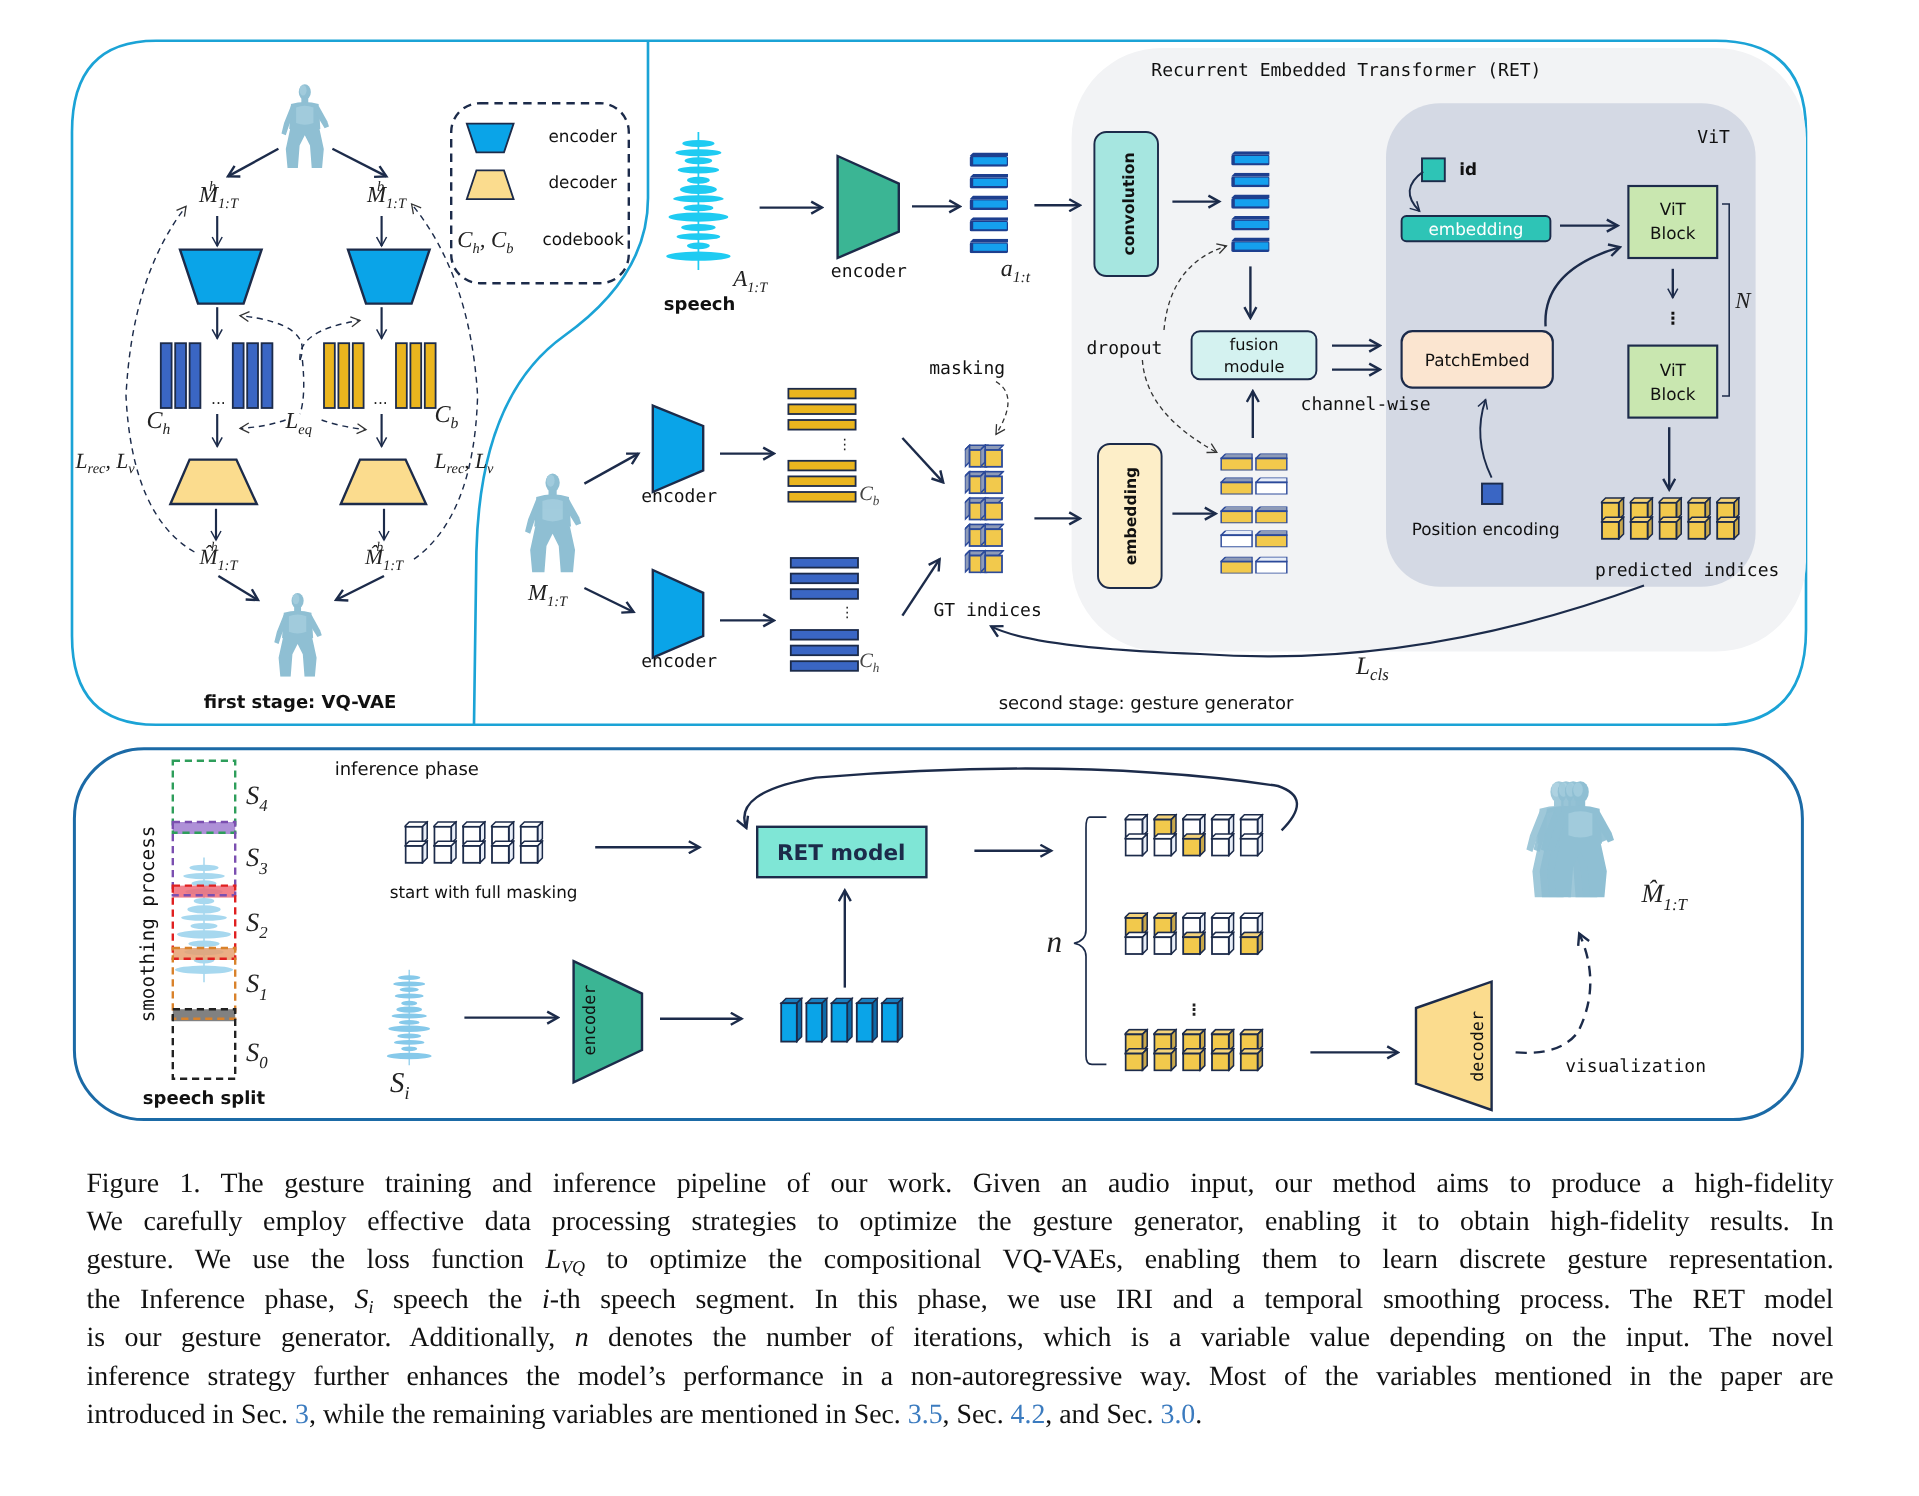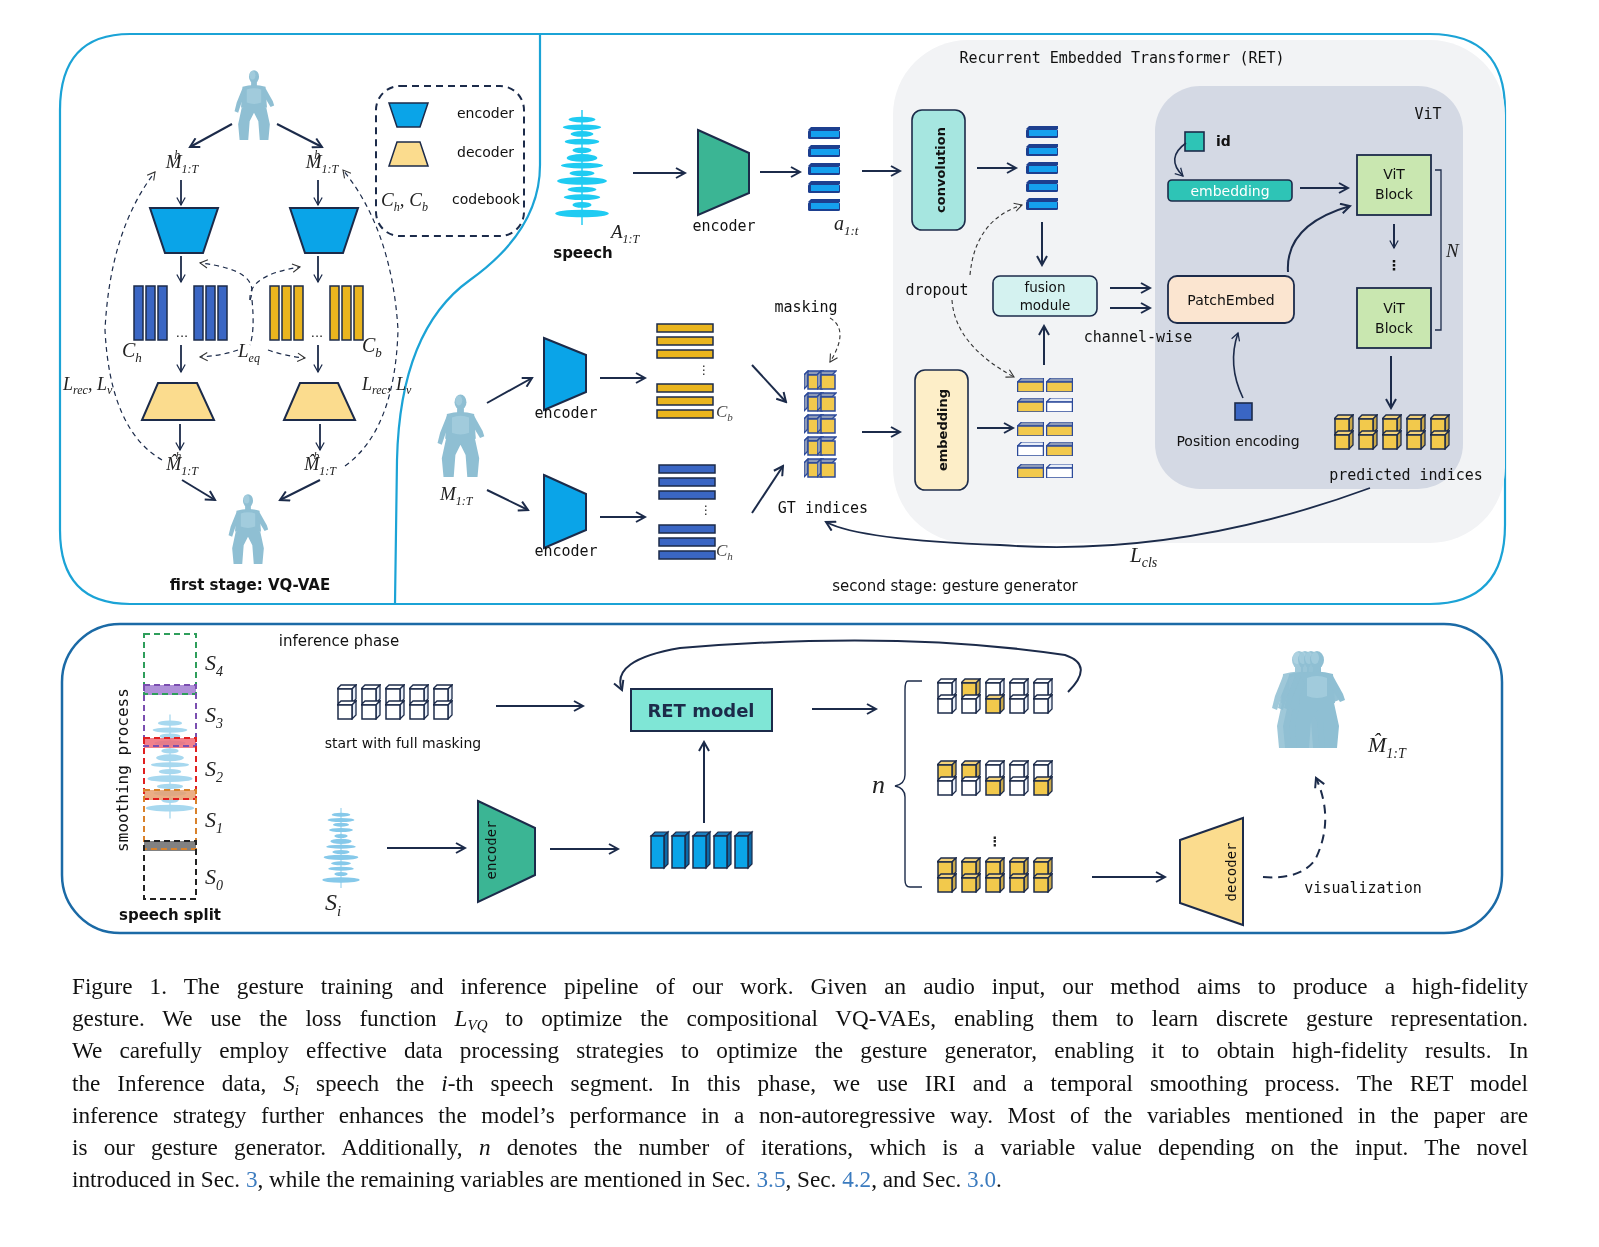--- a/index.html
+++ b/index.html
@@ -463,19 +463,19 @@
       <use href="#human" x="1274" y="648" width="62" height="100" opacity="0.9"></use>
       <use href="#human" x="1280" y="648" width="62" height="100" opacity="0.95"></use>
       <use href="#human" x="1286" y="648" width="62" height="100"></use>
     </g>
     <text x="1368" y="752" class="serif" font-size="22" fill="#222">M̂<tspan font-size="14" dy="6">1:T</tspan></text>
   </g>
 </svg>
 
 <div class="caption">
   <span class="line">Figure 1.  The gesture training and inference pipeline of our work.  Given an audio input, our method aims to produce a high-fidelity</span>
+  <span class="line">We carefully employ effective data processing strategies to optimize the gesture generator, enabling it to obtain high-fidelity results.  In</span>
   <span class="line"><span>gesture.  We use the loss function </span><i>L</i><sub>VQ</sub><span> to optimize the compositional VQ-VAEs, enabling them to learn discrete gesture representation.</span></span>
-  <span class="line">We carefully employ effective data processing strategies to optimize the gesture generator, enabling it to obtain high-fidelity results.  In</span>
-  <span class="line"><span>the Inference data, </span><i>S</i><sub>i</sub><span> speech the </span><i>i</i><span>-th speech segment.  In this phase, we use IRI and a temporal smoothing process.  The RET model</span></span>
+  <span class="line"><span>the Inference phase, </span><i>S</i><sub>i</sub><span> speech the </span><i>i</i><span>-th speech segment.  In this phase, we use IRI and a temporal smoothing process.  The RET model</span></span>
+  <span class="line"><span>is our gesture generator.  Additionally, </span><i>n</i><span> denotes the number of iterations, which is a variable value depending on the input.  The novel</span></span>
   <span class="line">inference strategy further enhances the model’s performance in a non-autoregressive way. Most of the variables mentioned in the paper are</span>
-  <span class="line"><span>is our gesture generator.  Additionally, </span><i>n</i><span> denotes the number of iterations, which is a variable value depending on the input.  The novel</span></span>
   <span class="line last"><span>introduced in Sec. </span><a href="#">3</a><span>, while the remaining variables are mentioned in Sec. </span><a href="#">3.5</a><span>, Sec. </span><a href="#">4.2</a><span>, and Sec. </span><a href="#">3.0</a><span>.</span></span>
 </div>
 
 </body></html>

